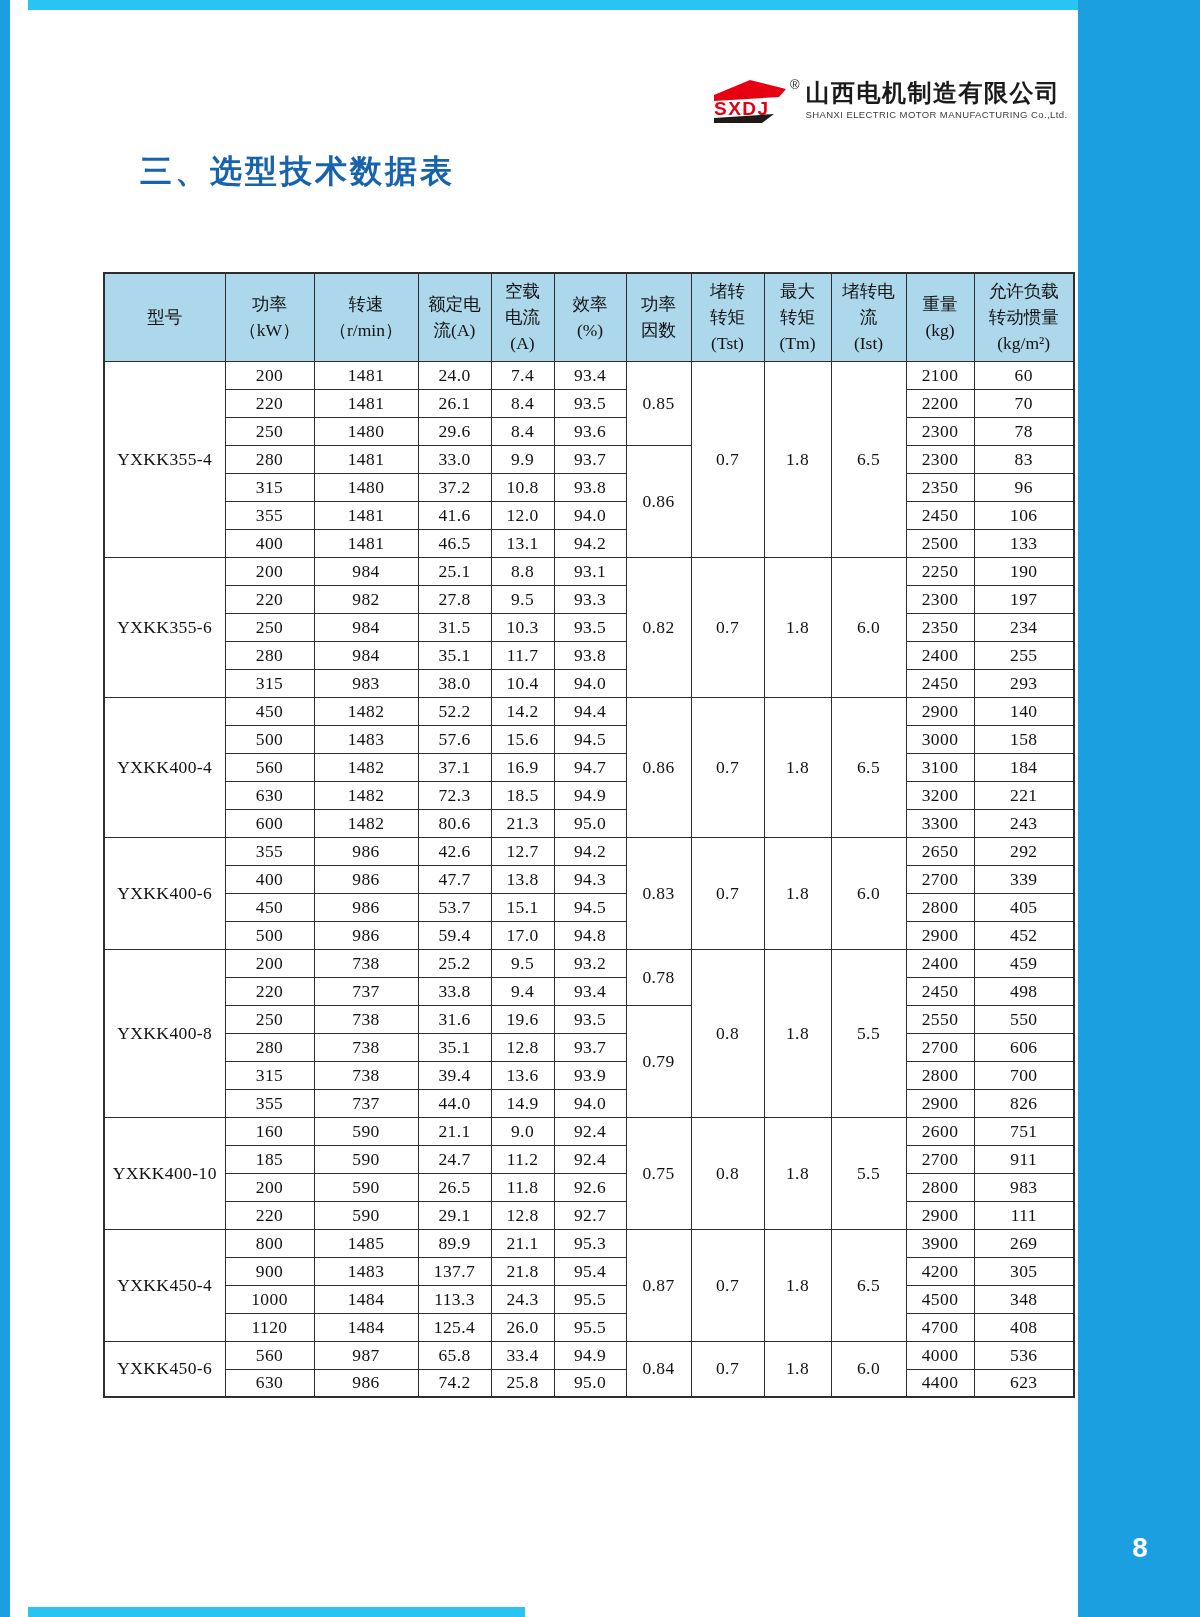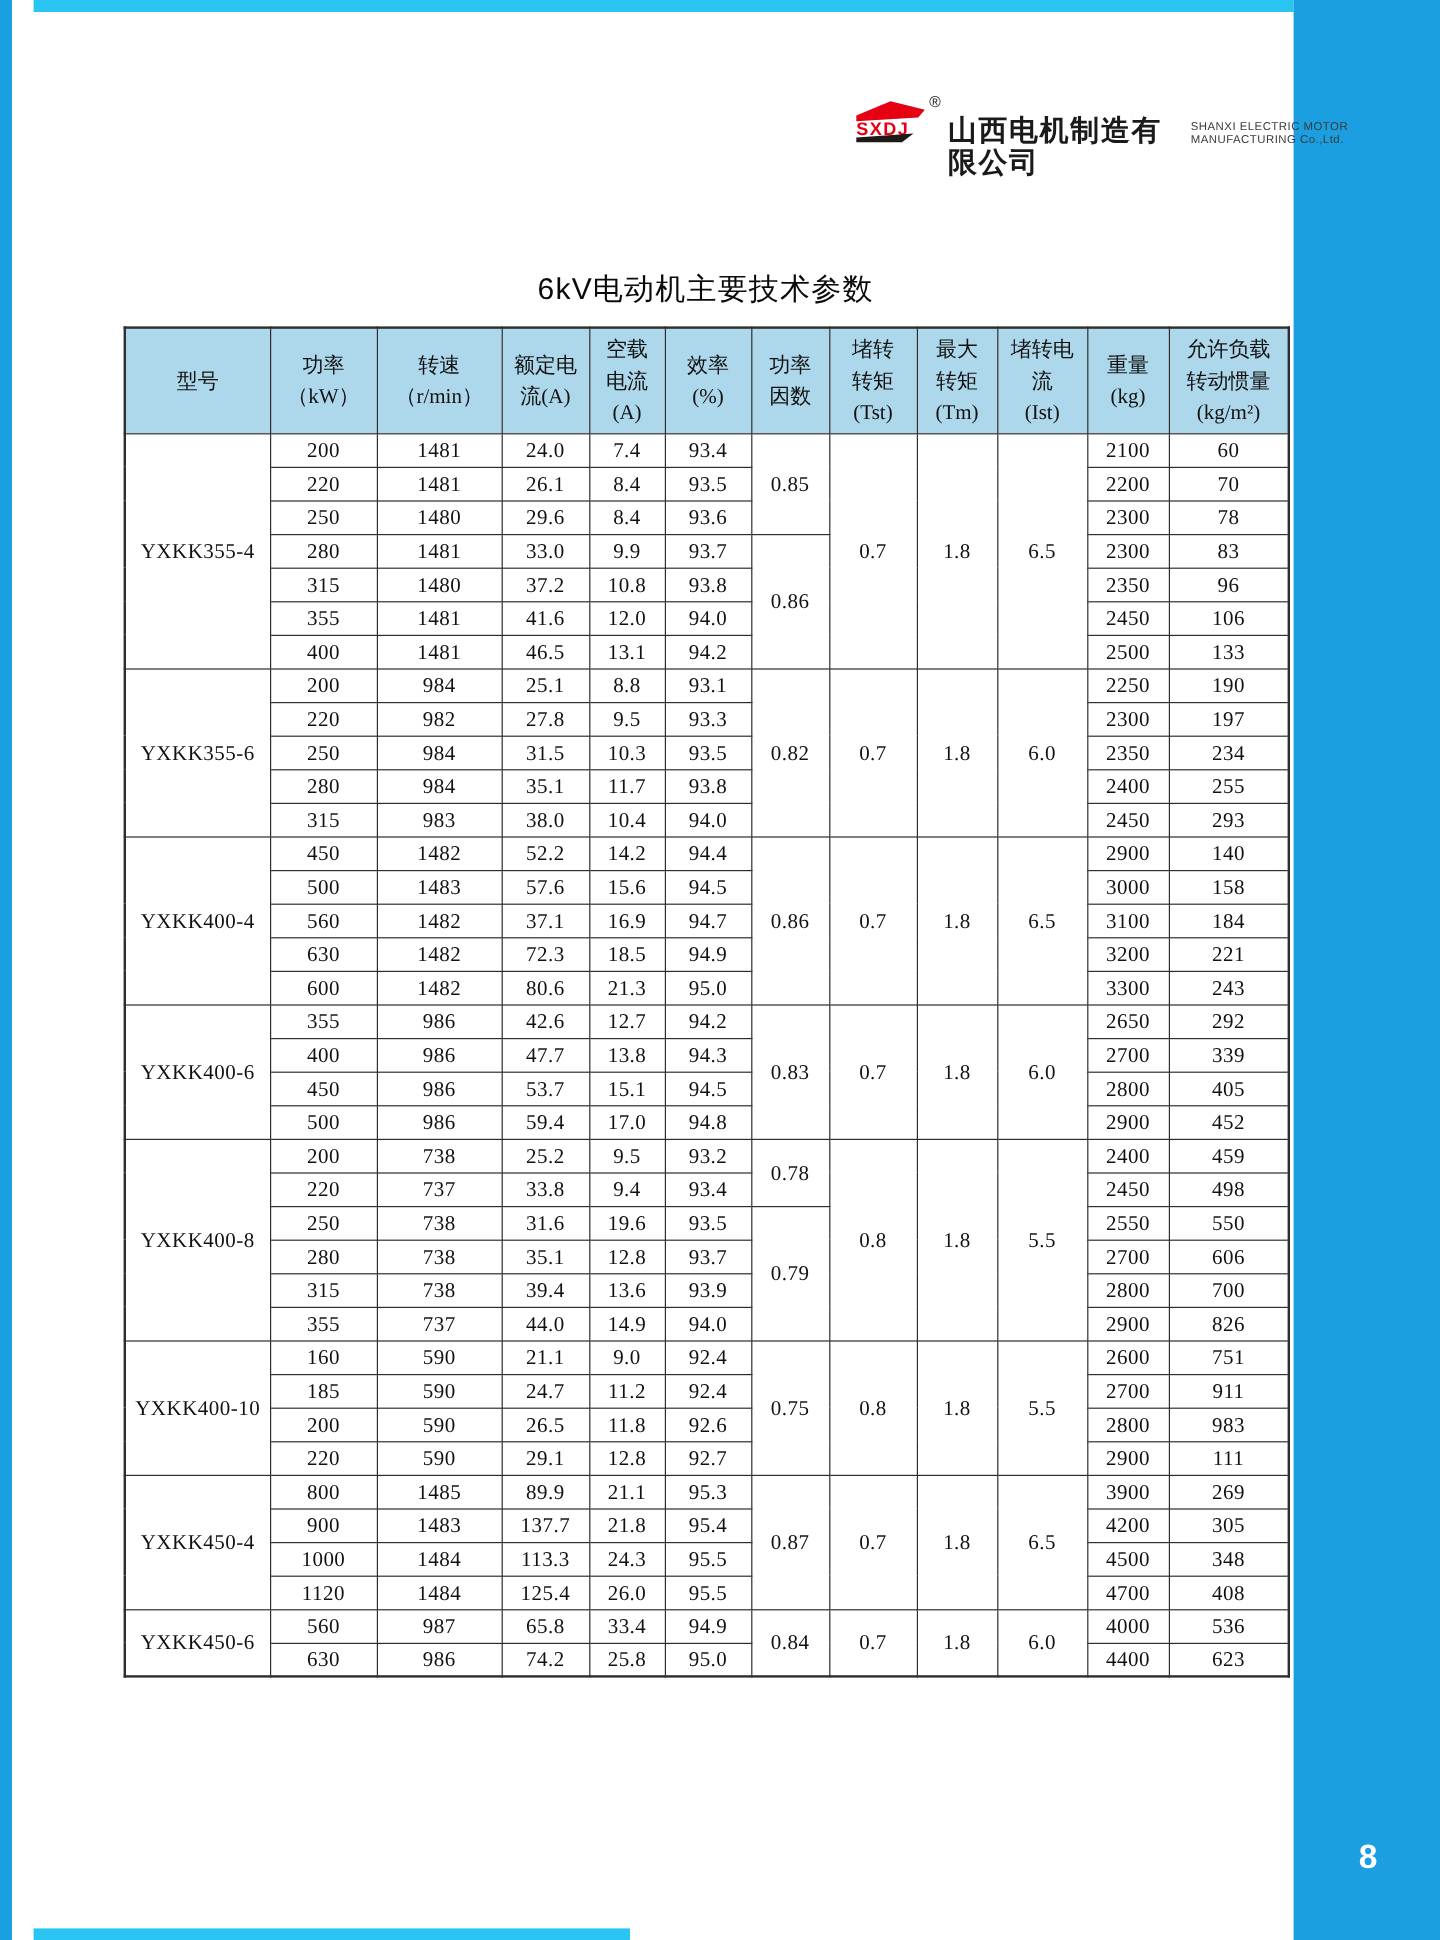--- a/index.html
+++ b/index.html
@@ -12,21 +12,21 @@
   .strip-left  { position:absolute; left:0; top:0; width:10px; height:1617px; background:#1b9fe0; }
   .bar-top     { position:absolute; left:28px; top:0; width:1050px; height:10px; background:#29c4f1; }
   .bar-bottom  { position:absolute; left:28px; bottom:0; width:497px; height:10px; background:#29c4f1; }
   .band-right  { position:absolute; right:0; top:0; width:122px; height:1617px; background:#1b9fe0; }
   .page-number { position:absolute; left:1118px; top:1532px; width:44px; text-align:center;
                  color:#ffffff; font-size:28px; font-weight:bold; }
   
   .logo { position:absolute; left:712px; top:78px; display:flex; align-items:flex-start; }
   .logo-mark { position:relative; width:76px; height:46px; }
   .logo-reg { font-size:13px; color:#1a1a1a; margin:0 6px 0 2px; line-height:1; }
-  .logo-names { display:flex; flex-direction:row; margin-top:19px; }
+  .logo-names { display:flex; flex-direction:column; margin-top:2px; }
   .company-cn { font-size:24px; font-weight:bold; color:#1a1a1a; letter-spacing:1.5px; line-height:1.1; }
   .company-en { font-size:9.5px; color:#3a3a3a; letter-spacing:0.4px; margin-top:3px; }
   
   .section-heading { position:absolute; left:140px; top:150px; font-size:32px; font-weight:bold;
                      color:#1863ae; letter-spacing:3px; }
   .table-title { position:absolute; left:103px; top:224px; width:970px; text-align:center;
                  font-size:25px; font-weight:500; color:#0a0a0a; letter-spacing:1px; }
   
   .spec-table { position:absolute; left:103px; top:272px; width:970px;
                 border-collapse:collapse; table-layout:fixed;
@@ -53,22 +53,22 @@
       <text x="2" y="37" font-family="Liberation Sans, sans-serif" font-weight="bold" font-size="19" letter-spacing="1.5" fill="#e60012">SXDJ</text>
       <polygon points="2,40 62,36 50,45 2,45" fill="#1f1a17"></polygon>
     </svg>
     <span class="logo-reg">®</span>
     <span class="logo-names">
       <span class="company-cn">山西电机制造有限公司</span>
       <span class="company-en">SHANXI ELECTRIC MOTOR MANUFACTURING Co.,Ltd.</span>
     </span>
   </div>
 
-
-  <div class="table-title">6kV电动机主要技术参数</div>
+  <div class="section-heading">三、选型技术数据表</div>
+
 
   <table class="spec-table">
     <colgroup>
       <col style="width:121px">
         <col style="width:89px">
         <col style="width:104px">
       <col style="width:73px">
         <col style="width:63px">
         <col style="width:72px">
       <col style="width:65px">

